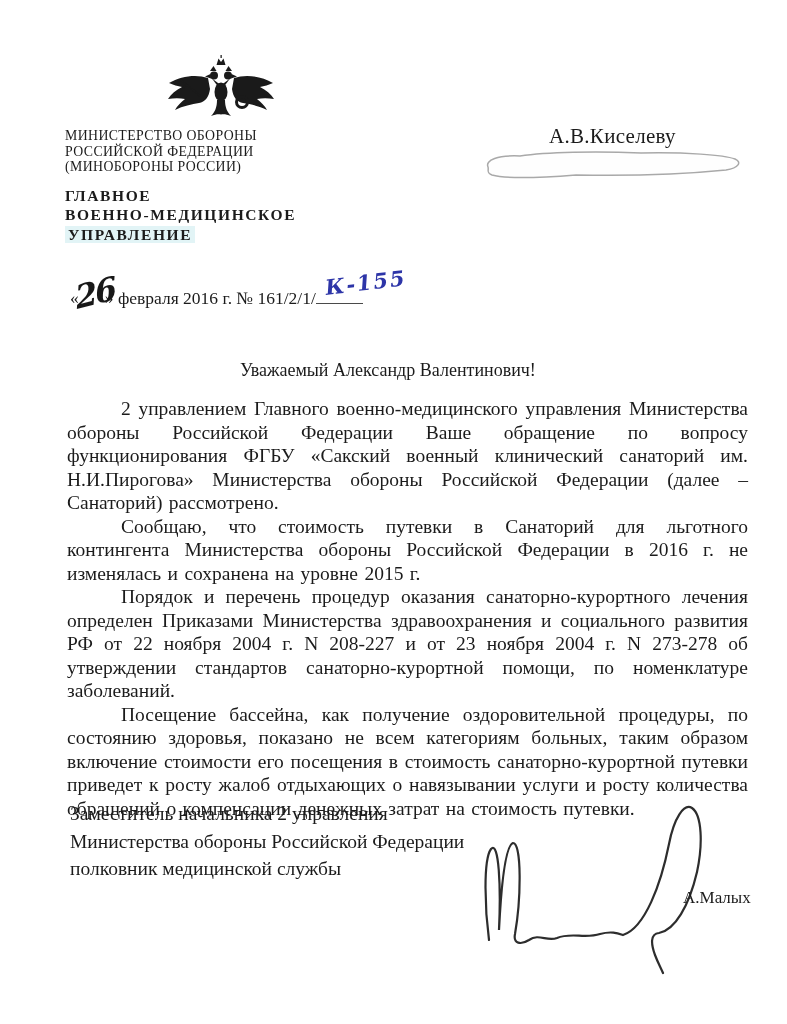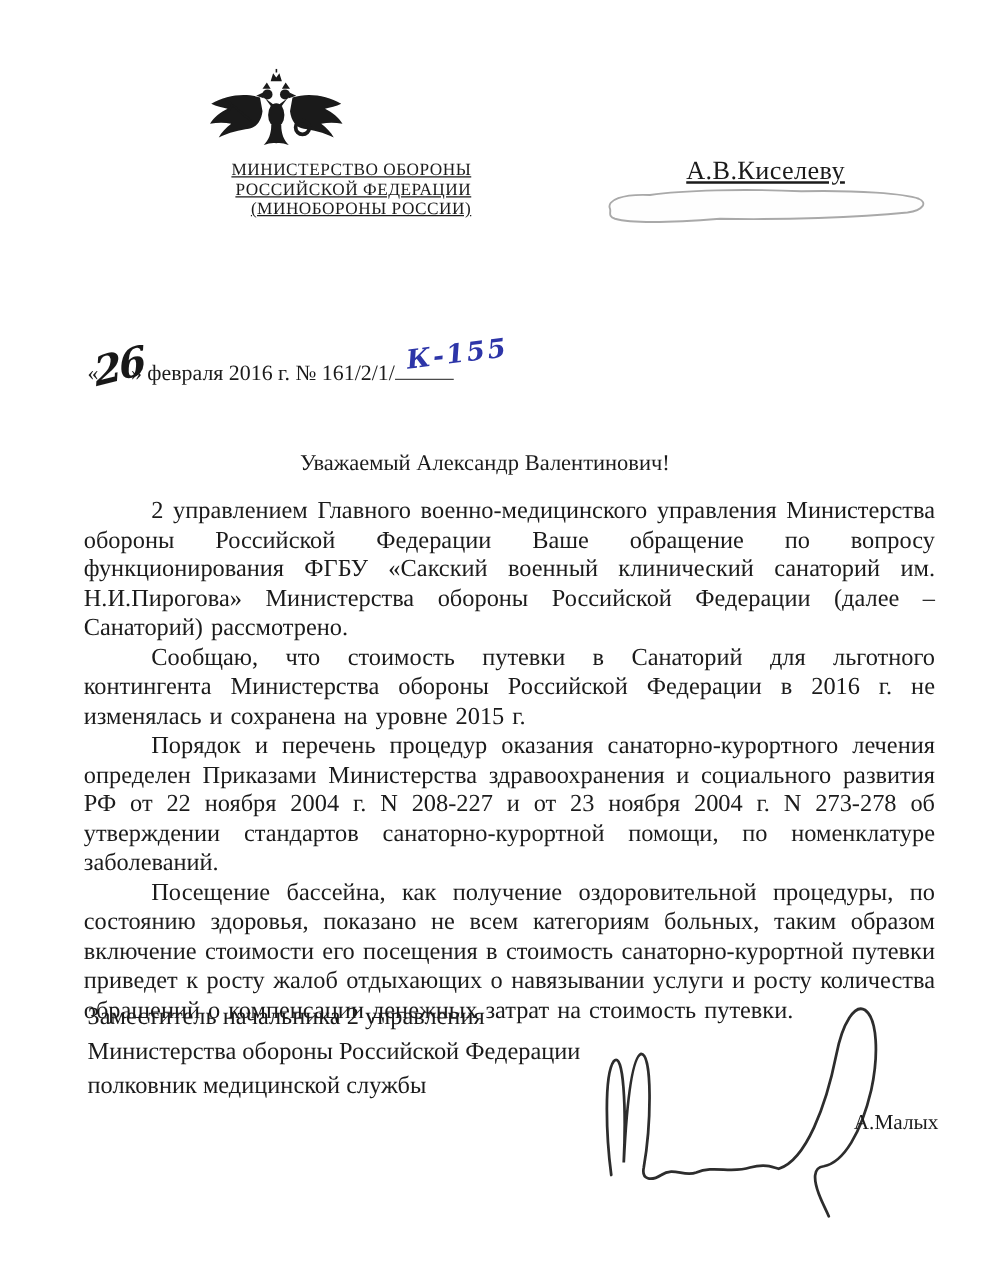--- a/index.html
+++ b/index.html
@@ -11,22 +11,21 @@
     overflow: hidden;
     font-family: "Liberation Serif", "DejaVu Serif", serif;
     color: #1b1b1b;
   }
 
   
   .letterhead {
     position: absolute;
     left: 65px; top: 55px;
     width: 312px;
-    text-align: right;
-    text-decoration: underline;
+    text-align: left;
   }
   .emblem { display: block; margin: 0 auto; }
   .ministry {
     margin-top: 9px;
     font-size: 13.8px;
     line-height: 15.6px;
     letter-spacing: 0.4px;
     white-space: nowrap;
   }
   .department {
@@ -86,21 +85,20 @@
     transform: rotate(-7deg);
     letter-spacing: 2px;
   }
 
   
   .addressee {
     position: absolute;
     left: 549px; top: 124px;
     font-size: 21px;
     letter-spacing: 0.3px;
-    text-decoration: underline;
   }
   .redaction { position: absolute; left: 476px; top: 146px; }
 
   
   .salutation {
     position: absolute;
     left: 240px; top: 360px;
     font-size: 18px;
     white-space: nowrap;
   }
@@ -168,20 +166,25 @@
 
       <circle cx="152" cy="94" r="11" fill="none" stroke="#1a1a1a" stroke-width="6"></circle>
     </svg>
 
     <div class="ministry">
       <div>МИНИСТЕРСТВО ОБОРОНЫ</div>
       <div>РОССИЙСКОЙ ФЕДЕРАЦИИ</div>
       <div>(МИНОБОРОНЫ РОССИИ)</div>
     </div>
 
+    <div class="department">
+      <div>ГЛАВНОЕ</div>
+      <div>ВОЕННО-МЕДИЦИНСКОЕ</div>
+      <div><span class="hl">УПРАВЛЕНИЕ</span></div>
+    </div>
 
   </div>
 
   <div class="date-line">
     <span>«</span><span class="day-gap"></span><span class="handwritten-day">26</span><span>»</span>
     <span>февраля 2016 г. № 161/2/1/</span><span class="blank-line"><span class="handwritten-number" style="color:#2d35a8">К-155</span></span>
   </div>
 
   <div class="addressee">А.В.Киселеву</div>
 

